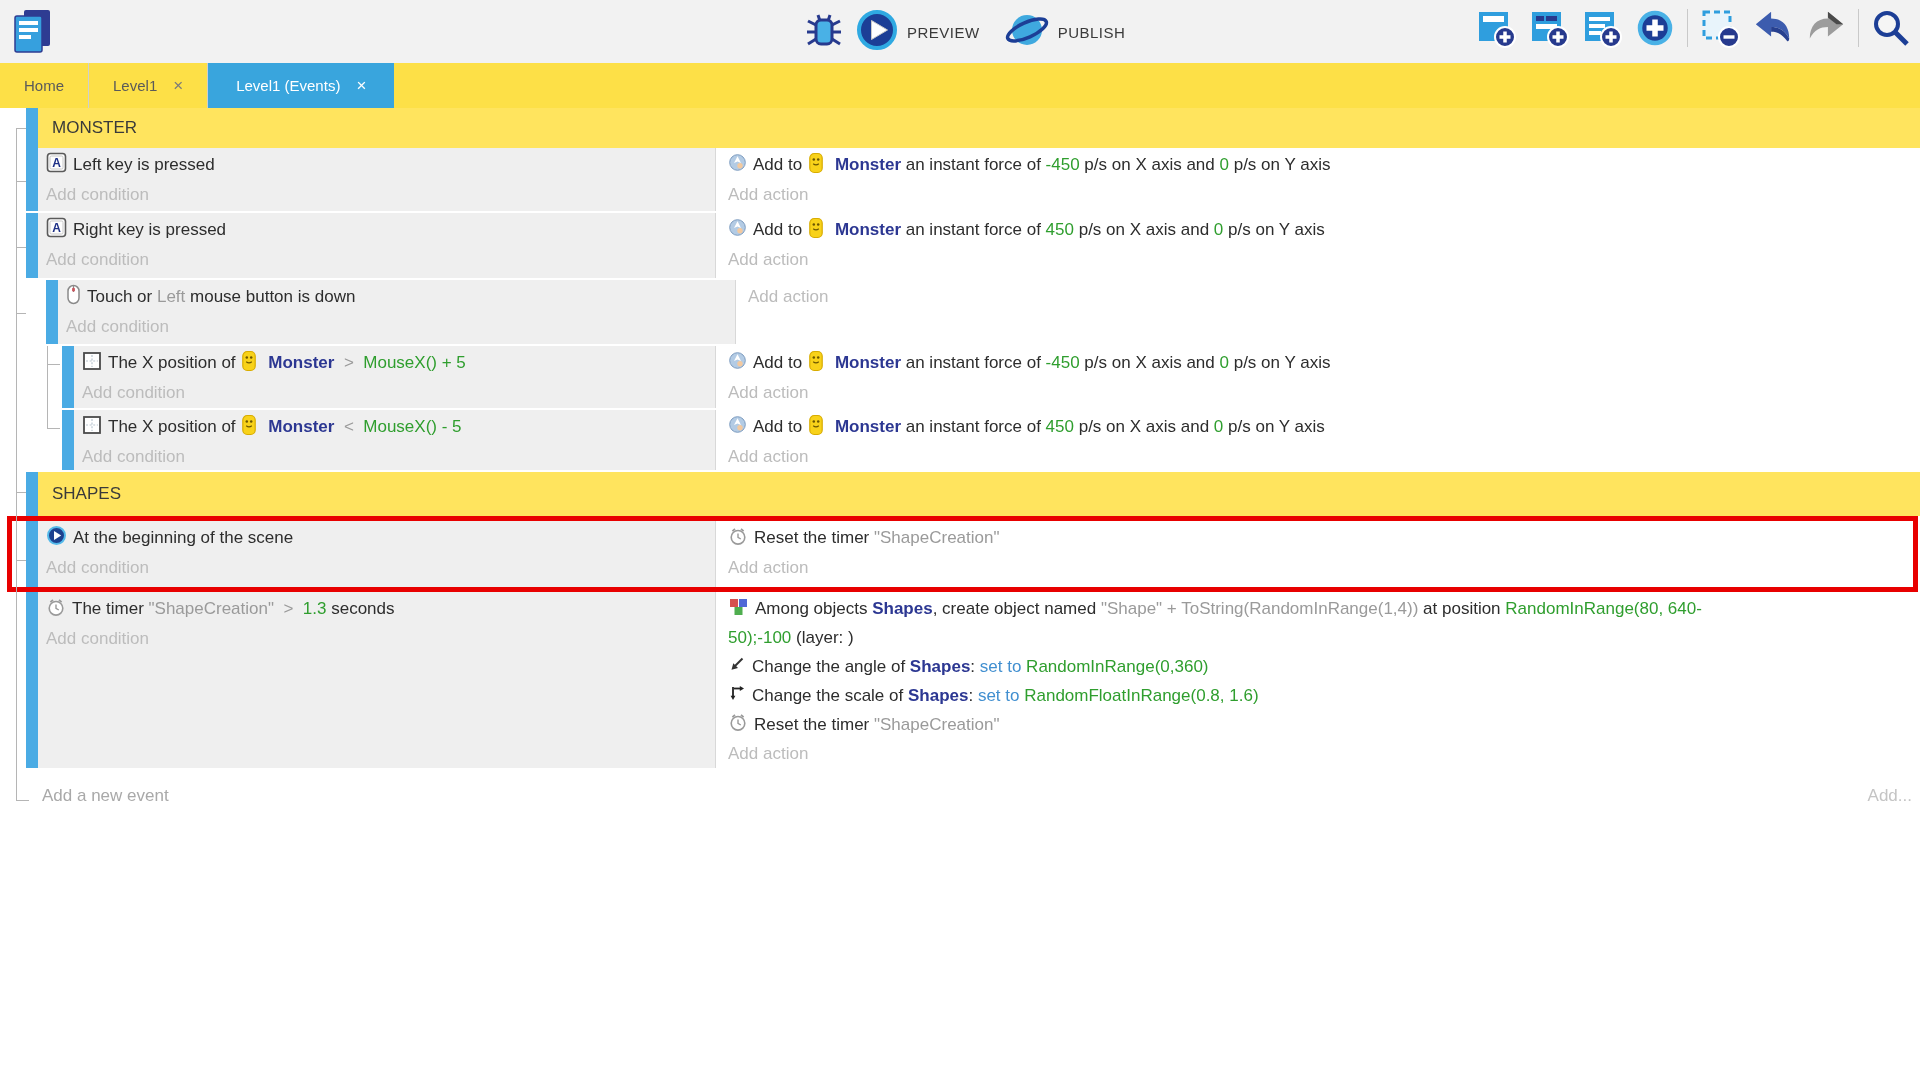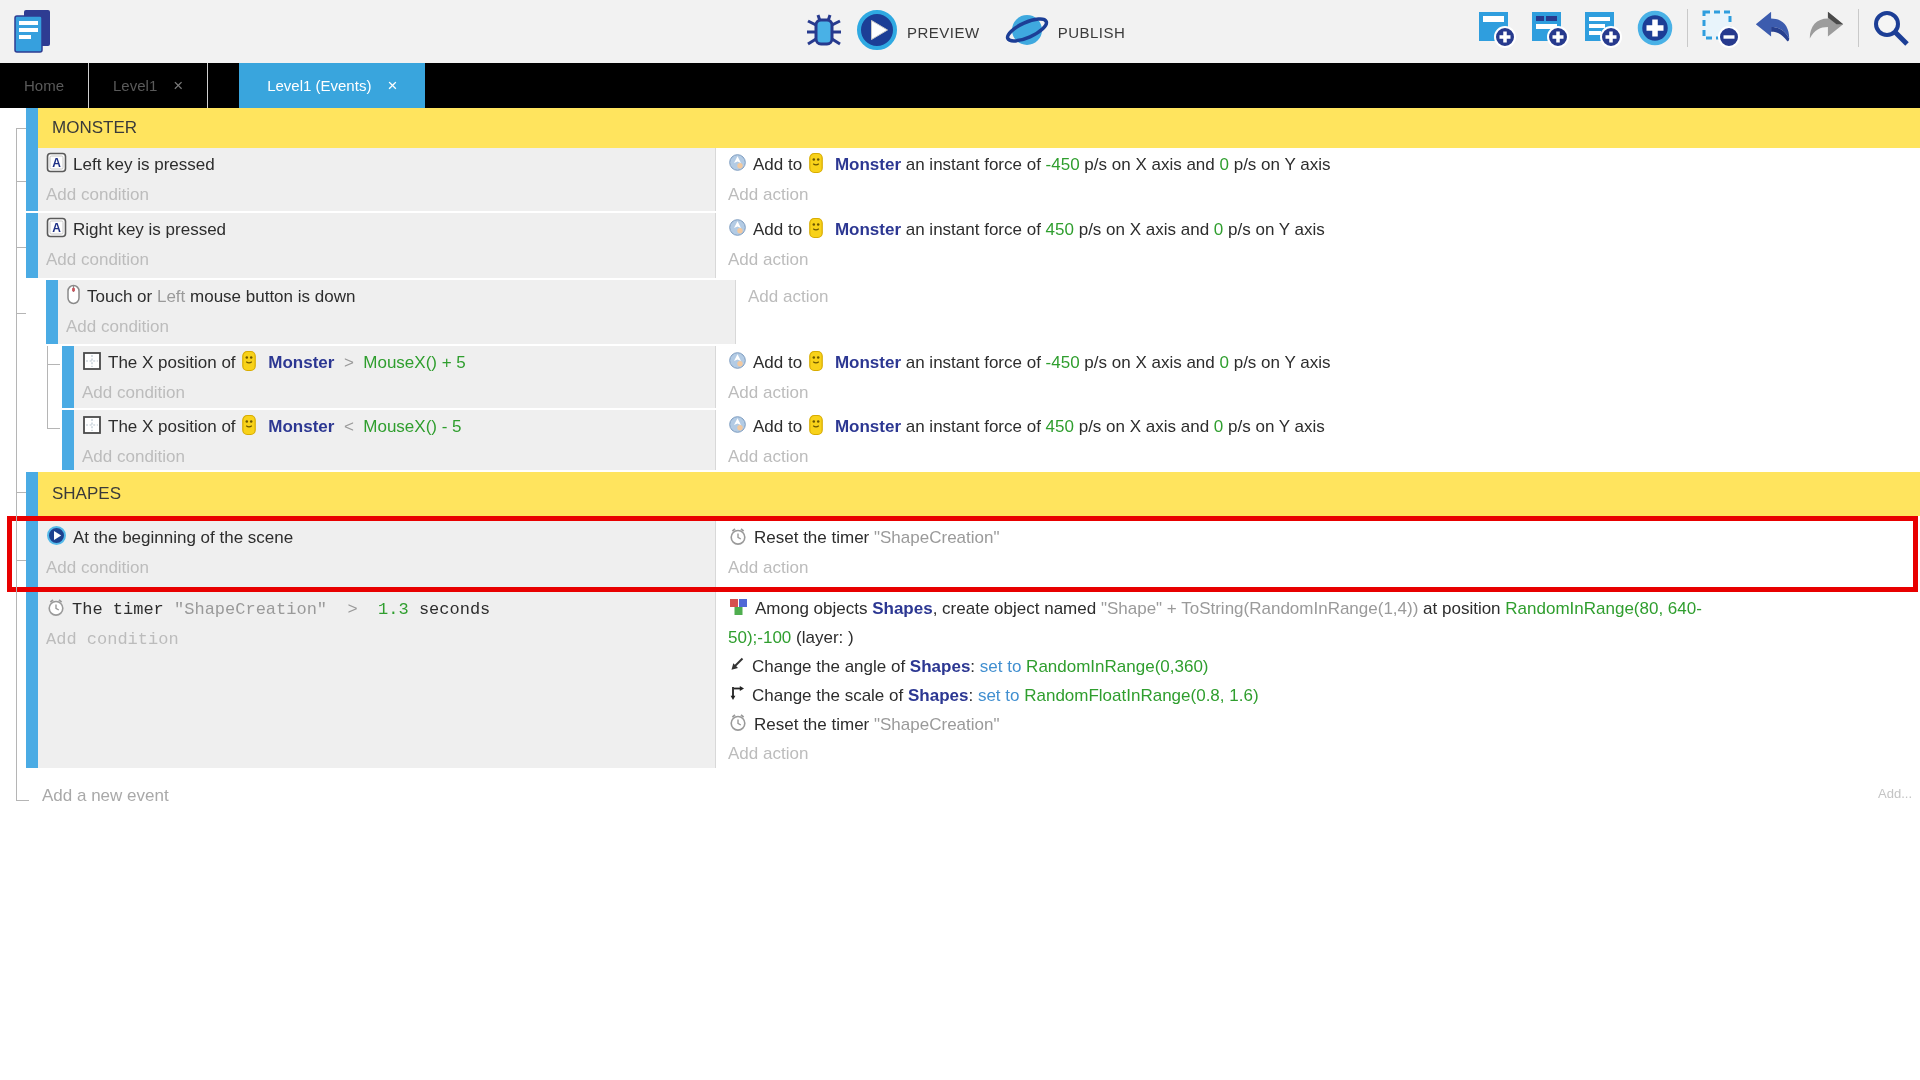--- a/index.html
+++ b/index.html
@@ -7,24 +7,24 @@
   
   .toolbar{position:relative;width:1920px;height:63px;background:#f2f2f2;}
   .logo{position:absolute;left:12px;top:8px;width:40px;height:46px;cursor:pointer;}
   .centerbar{position:absolute;left:803px;top:8px;display:flex;align-items:center;gap:10px;}
   .cbtn{display:flex;align-items:center;gap:8px;cursor:pointer;}
   .cbtn .lbl{font-size:15px;color:#3a3a3a;letter-spacing:.5px;}
   .rightbar{position:absolute;right:8px;top:7px;display:flex;align-items:center;gap:11px;}
   .ricon{width:42px;height:42px;display:flex;align-items:center;justify-content:center;cursor:pointer;}
   .vsep{width:1px;height:38px;background:#c9c9c9;}
   
-  .tabbar{width:1920px;height:45px;background:#000000;display:flex;align-items:stretch;}
+  .tabbar{width:1920px;height:45px;background:#fde047;display:flex;align-items:stretch;}
   .tab{display:flex;align-items:center;gap:16px;padding:0 24px;font-size:15px;color:#5a5a5a;border-right:1px solid #cfcfcf;cursor:pointer;}
   .tab .x{font-size:17px;color:#7a7a7a;}
-  .tab.active{background:#39a5dd;color:#fff;border-right:none;padding:0 28px;margin-left:31px;}
+  .tab.active{background:#39a5dd;color:#fff;border-right:none;padding:0 28px;}
   .tab.active .x{color:#fff;}
   
   .sheet{position:relative;width:1920px;background:#fff;}
   .erow{display:flex;margin-bottom:2px;}
   .erow.nogap{margin-bottom:0;}
   .indent{flex:0 0 auto;}
   .bar{flex:0 0 12px;background:#4aabe4;}
   .gcell{flex:1;background:#ffe45e;display:flex;align-items:center;padding-left:14px;font-size:17px;color:#3a3a3a;}
   .ccell{flex:0 0 auto;background:#efefef;border-right:1px solid #d8d8d8;padding:2px 0 0 8px;box-sizing:border-box;}
   .acell{flex:1;background:#fff;padding:2px 0 0 12px;}
@@ -33,21 +33,21 @@
   .ln svg{margin-right:6px;flex:0 0 auto;}
   .t-k{color:#2d2d2d;} .t-g{color:#9a9a9a;} .t-green{color:#2f9e2e;} .t-blue{color:#418fd0;}
   .t-obj{color:#2c3792;font-weight:bold;}
   .add{color:#bcbcbc;}
   .hl{border:5px solid #e80000;margin:0 2px 0 7px;height:66px;box-sizing:content-box;}
   
   .tl{position:absolute;background:#b5b5b5;}
   
   .footer{position:relative;height:48px;}
   .addevent{position:absolute;left:42px;top:16px;font-size:17px;color:#a9a9a9;cursor:pointer;}
-  .adddots{position:absolute;right:8px;top:16px;font-size:13px;color:#c4c4c4;cursor:pointer;}
+  .adddots{position:absolute;right:8px;top:16px;font-size:17px;color:#c4c4c4;cursor:pointer;}
 </style>
 </head>
 <body>
 
 <div class="toolbar">
   <div class="logo"><svg width="40" height="46" viewBox="0 0 40 46">
         <rect x="12" y="2" width="26" height="36" rx="2" fill="#2e3c92"></rect>
         <rect x="3" y="8" width="27" height="36" rx="2" fill="#36a0de" stroke="#2e3c92" stroke-width="1.5"></rect>
         <rect x="7" y="13" width="19" height="4" fill="#fff"></rect>
         <rect x="7" y="20" width="19" height="4" fill="#fff"></rect>
@@ -315,21 +315,21 @@
                   <path d="M10 7.6 V11.3 L12.8 13" stroke="#9a9a9a" stroke-width="1.4" fill="none"></path>
                   <path d="M4.4 5.2 L7 2.8 M15.6 5.2 L13 2.8" stroke="#9a9a9a" stroke-width="1.7"></path>
                 </svg></span><span class="t-k">Reset the timer </span><span class="t-g">"ShapeCreation"</span></div>
             <div class="ln add">Add action</div>
           </div>
         </div>
       </div>
       <div class="erow" style="height: 176px;">
         <div class="indent" style="width: 26px;"></div>
         <div class="bar"></div>
-        <div class="ccell" style="width: 678px; font-family: Liberation Mono, monospace;">
+        <div class="ccell" style="width: 678px;">
           <div class="ln"><span><svg width="20" height="20" viewBox="0 0 20 20">
                 <circle cx="10" cy="11.3" r="6.8" fill="#fff" stroke="#9a9a9a" stroke-width="1.6"></circle>
                 <path d="M10 7.6 V11.3 L12.8 13" stroke="#9a9a9a" stroke-width="1.4" fill="none"></path>
                 <path d="M4.4 5.2 L7 2.8 M15.6 5.2 L13 2.8" stroke="#9a9a9a" stroke-width="1.7"></path>
               </svg></span><span class="t-k">The timer </span><span class="t-g">"ShapeCreation"</span><span class="t-g">  &gt;  </span><span class="t-green">1.3</span><span class="t-k"> seconds</span></div>
           <div class="ln add">Add condition</div>
         </div>
         <div class="acell timer-acell">
           <div class="ln"><span><svg width="21" height="21" viewBox="0 0 21 21">
                 <rect x="2" y="3" width="8" height="8" fill="#d65050"></rect>

